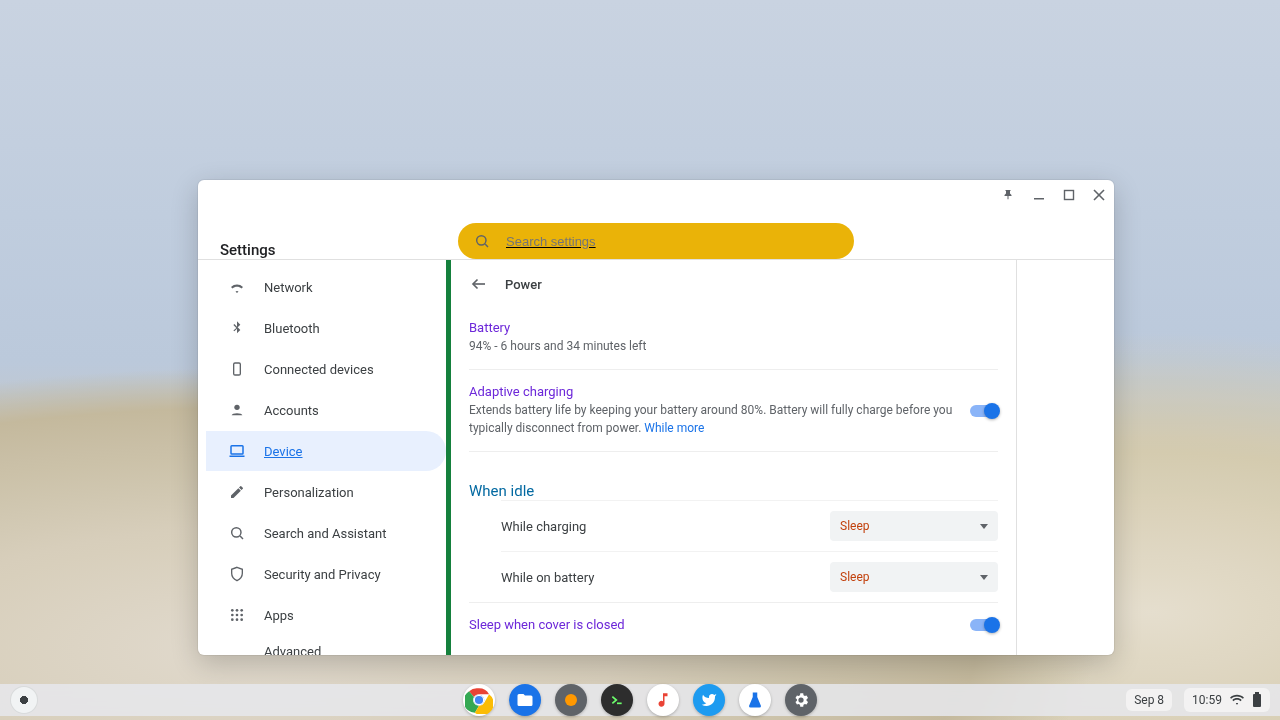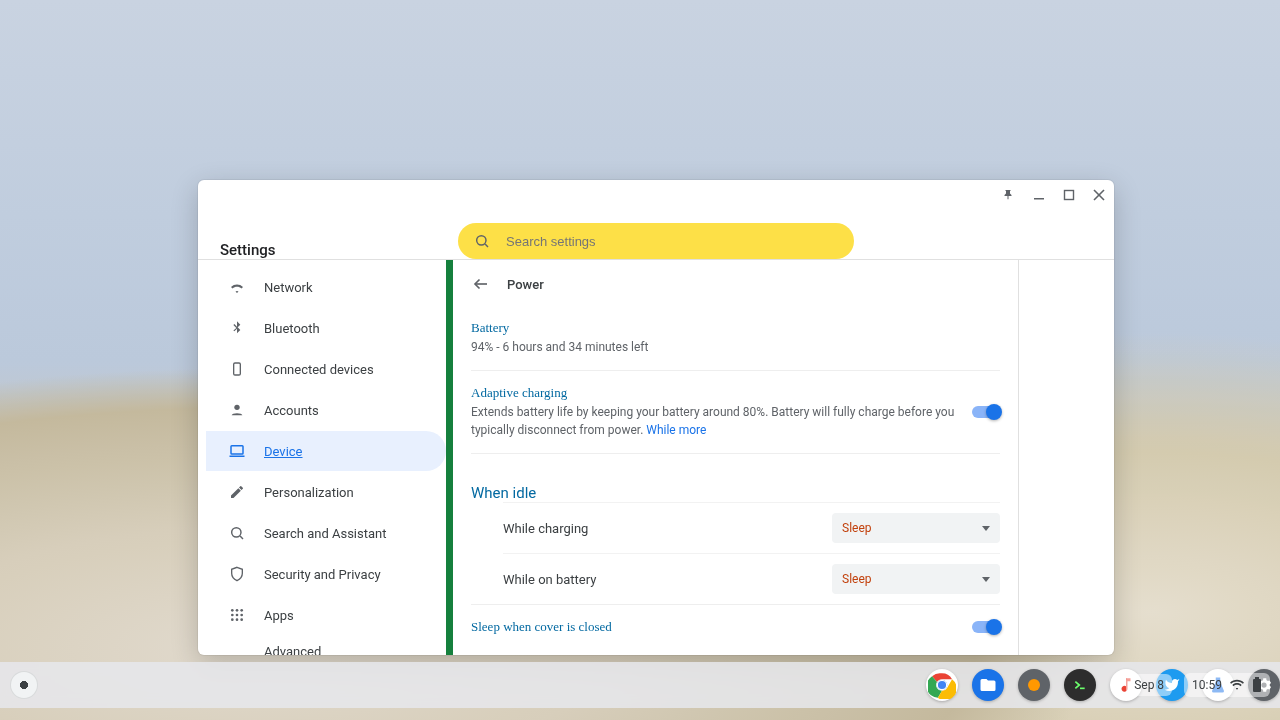--- a/index.html
+++ b/index.html
@@ -28,22 +28,22 @@
   }
   .titlebar {
     height: 80px; display: flex; align-items: flex-end;
     border-bottom: 1px solid #e0e0e0;
     position: relative;
   }
   .titlebar .title { font-size: 15px; color: #202124; padding-left: 22px; font-weight: 500; }
   .search-wrap {
     position: absolute; left: 50%; transform: translateX(-50%);
     width: 396px; height: 36px;
-    background: #fde047; border-radius: 50px;
-    display: flex; align-items: center; padding: 0 16px;
+    background: #eab308; border-radius: 50px;
+    display: flex; align-items: center; padding: 0 16px; text-decoration: underline;
   }
   .search-wrap input {
     flex: 1; border: none; background: transparent; outline: none;
     font-size: 13px; color: #5f6368;
   }
   .search-wrap .sicon { margin-right: 16px; color: #5f6368; display:flex;}
   .win-controls {
     position: absolute; right: 8px; top: 8px;
     display: flex; gap: 16px; align-items: center;
   }
@@ -69,21 +69,21 @@
     padding-left: 22px;
   }
   .nav-item .nicon { width: 18px; height: 18px; color:#5f6368; display:flex; align-items:center; justify-content:center;}
   .nav-item.active { background: #e8f0fe; color: #1a73e8; text-decoration: underline; }
   .nav-item.active .nicon { color:#1a73e8; }
   .nav-item.cut { height: 24px; overflow:hidden; align-items:flex-start; padding-top:8px;}
 
   
   .content-wrap {
     flex: 1; display: flex; justify-content: flex-start;
-    border-left: 7px solid #15803d;
+    border-left: 5px solid #15803d;
   }
   .content {
     width: 566px; 
     border-right: 1px solid #e0e0e0;
     padding: 0;
     overflow:hidden;
   }
   .page-header {
     display:flex; align-items:center; gap: 16px;
     padding: 14px 18px 12px;
@@ -93,21 +93,21 @@
 
   .section { padding: 0 18px; }
   .row {
     border-top: 1px solid #eee;
     padding: 14px 0;
     display:flex; align-items:center; justify-content:space-between;
     font-size: 13px; color:#3c4043;
   }
   .row:first-of-type { border-top: none; }
   .row .texts { flex:1; padding-right:12px;}
-  .primary { color:#0369a1;font-family:Liberation Serif, serif; }
+  .primary { color:#6d28d9; }
   .secondary { color:#5f6368; font-size: 12px; margin-top: 2px; line-height:1.5;}
   .link { color:#1a73e8; cursor:pointer;}
 
   .subheader { font-size:15px; color:#0369a1; padding-top:30px; border-top:1px solid #eee;}
   .subrow {
     display:flex; align-items:center; justify-content:space-between;
     padding: 10px 0; margin-left: 32px;
     border-top:1px solid #f2f2f2;
     font-size:13px; color:#3c4043;
   }
@@ -119,24 +119,24 @@
     padding: 0 10px; font-size:12px; color:#c2410c; cursor:pointer;
   }
   .dropdown .dd-arrow{ border-left:4px solid transparent;border-right:4px solid transparent;border-top:5px solid #5f6368;}
 
   
   .toggle { width: 28px; height: 12px; background:#8ab4f8; border-radius:10px; position:relative; cursor:pointer;}
   .toggle::after{ content:""; position:absolute; width:16px;height:16px;border-radius:50%; background:#1a73e8; top:-2px; right:-2px; box-shadow:0 1px 3px rgba(0,0,0,.3);}
 
   
   .shelf {
-    position:absolute; left:0; right:0; bottom:12px; height:46px;
+    position:absolute; left:0; right:0; bottom:4px; height:32px;
     background: rgba(230,232,236,.85);
     backdrop-filter: blur(6px);
-    display:flex; align-items:center; justify-content:flex-end;
+    display:flex; align-items:center; justify-content:center;
   }
   .launcher { position:absolute; left:10px; width:28px;height:28px; border-radius:50%;
     background: radial-gradient(circle at center,#3c4043 0 4px, transparent 4px), #f1f3f4;
     border:1px solid rgba(0,0,0,.1); cursor:pointer;}
   .dock { display:flex; gap:14px; align-items:center;}
   .dock .app {
     width:32px;height:32px;border-radius:50%; display:flex;align-items:center;justify-content:center;
     background:#fff; box-shadow:0 1px 3px rgba(0,0,0,.25); cursor:pointer; font-size:16px;
   }
   .status {

